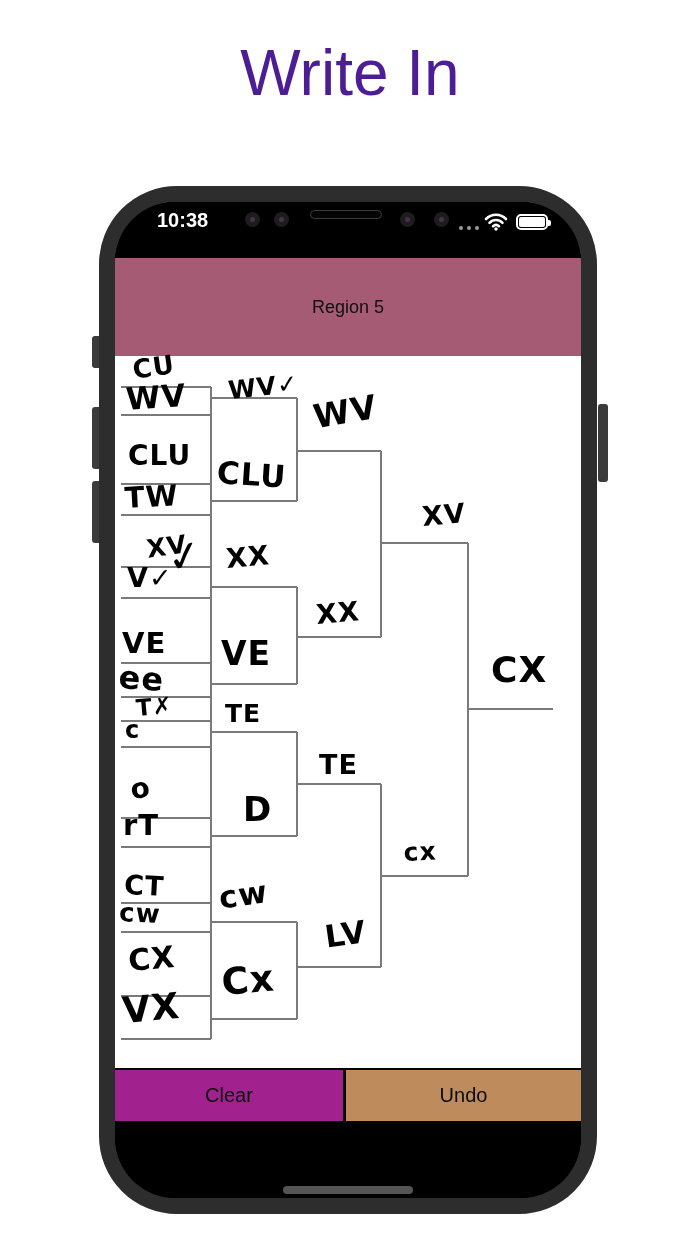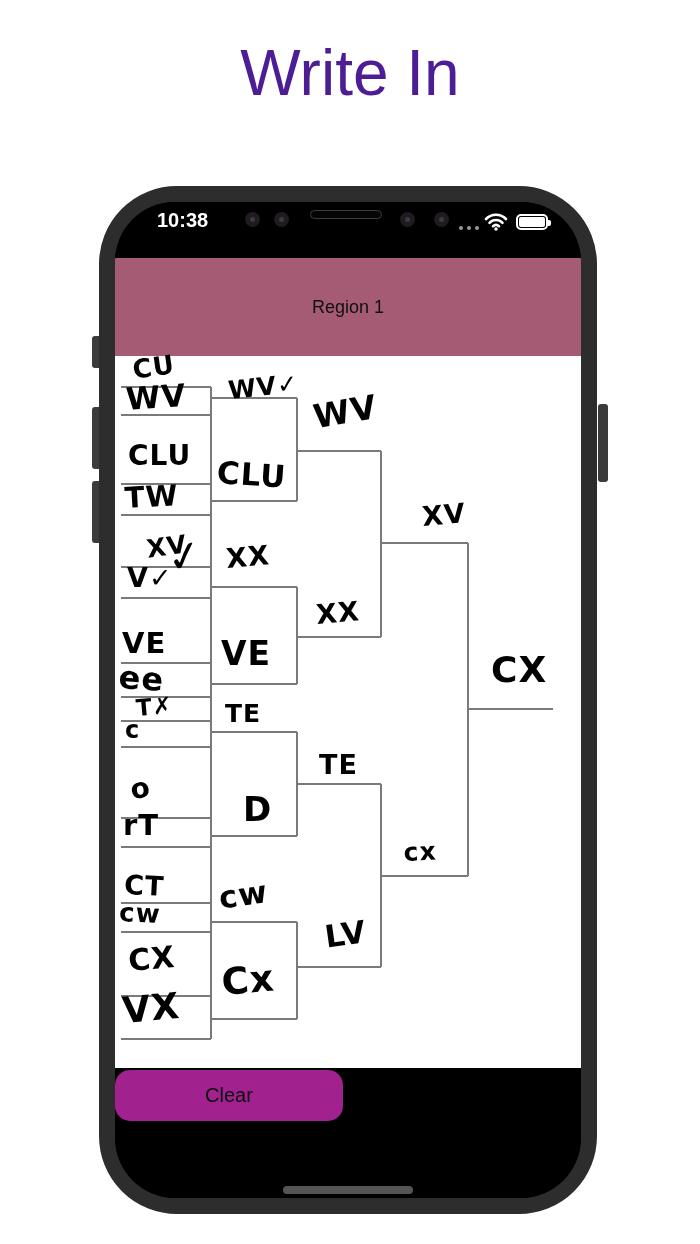--- a/index.html
+++ b/index.html
@@ -44,21 +44,21 @@
                 color:#101010; font-size:18px; }
 
   .canvas { position:absolute; left:0; top:154px; width:466px; height:712px; background:#fff; }
   #bracket-svg { position:absolute; left:0; top:0; }
   #ink-layer { position:absolute; left:0; top:0; width:466px; height:712px; }
   .ink { position:absolute; font-family:"DejaVu Sans", sans-serif; font-weight:900;
          line-height:1; white-space:nowrap; transform-origin:left top; letter-spacing:1px; }
 
   .btn { position:absolute; display:flex; align-items:center; justify-content:center;
          color:#0c0c0c; font-size:20px; cursor:pointer; }
-  .btn-clear { left:0; top:868px; width:228px; height:51px;border-radius:15px; }
+  .btn-clear { left:0; top:868px; width:228px; height:51px; }
   .btn-undo  { left:231px; top:868px; width:235px; height:51px; }
   .btn-back  { left:0; top:921px; width:466px; height:47px; }
 
   .home-indicator { position:absolute; left:168px; top:984px; width:130px; height:8px;
                     border-radius:5px; background:#555; }
 </style>
 </head>
 <body>
 
 <div class="page-title">Write In</div>
@@ -88,21 +88,21 @@
           <path d="M2 6 A 14 14 0 0 1 22 6" stroke="#fff" stroke-width="2.6" stroke-linecap="round"></path>
           <path d="M5.5 9.8 A 9 9 0 0 1 18.5 9.8" stroke="#fff" stroke-width="2.6" stroke-linecap="round"></path>
           <path d="M9 13.2 A 4.6 4.6 0 0 1 15 13.2" stroke="#fff" stroke-width="2.6" stroke-linecap="round"></path>
           <circle cx="12" cy="16" r="1.7" fill="#fff"></circle>
         </svg>
       </span>
       <span class="battery"></span>
     </div>
 
     <div class="app-header" style="background: rgb(165, 91, 115);">
-      <span>Region 1</span>
+      <span>Region 5</span>
     </div>
 
     <div class="canvas">
       <svg id="bracket-svg" width="466" height="712">
           <line x1="6" y1="31" x2="96" y2="31" stroke="#7a7a7a" stroke-width="2"></line>
           <line x1="6" y1="59" x2="96" y2="59" stroke="#7a7a7a" stroke-width="2"></line>
           <line x1="6" y1="128" x2="96" y2="128" stroke="#7a7a7a" stroke-width="2"></line>
           <line x1="6" y1="159" x2="96" y2="159" stroke="#7a7a7a" stroke-width="2"></line>
           <line x1="6" y1="211" x2="96" y2="211" stroke="#7a7a7a" stroke-width="2"></line>
           <line x1="6" y1="242" x2="96" y2="242" stroke="#7a7a7a" stroke-width="2"></line>
@@ -172,16 +172,19 @@
           <span class="ink" style="left: 208px; top: 566px; font-size: 31px; transform: rotate(-8deg); color: rgb(0, 0, 0);">LV</span>
           <span class="ink" style="left: 306px; top: 147px; font-size: 27px; transform: rotate(-5deg); color: rgb(0, 0, 0);">XV</span>
           <span class="ink" style="left: 288px; top: 484px; font-size: 25px; transform: rotate(-3deg); color: rgb(0, 0, 0);">cx</span>
           <span class="ink" style="left: 376px; top: 296px; font-size: 36px; transform: rotate(0deg); color: rgb(0, 0, 0);">CX</span>
         </div>
     </div>
 
     <div class="btn btn-clear" style="background: rgb(161, 33, 142);">
       <span>Clear</span>
     </div>
+    <div class="btn btn-undo" style="background: rgb(190, 139, 92);">
+      <span>Undo</span>
+    </div>
 
     <div class="home-indicator"></div>
   </div>
 </div>
 
 </body></html>

